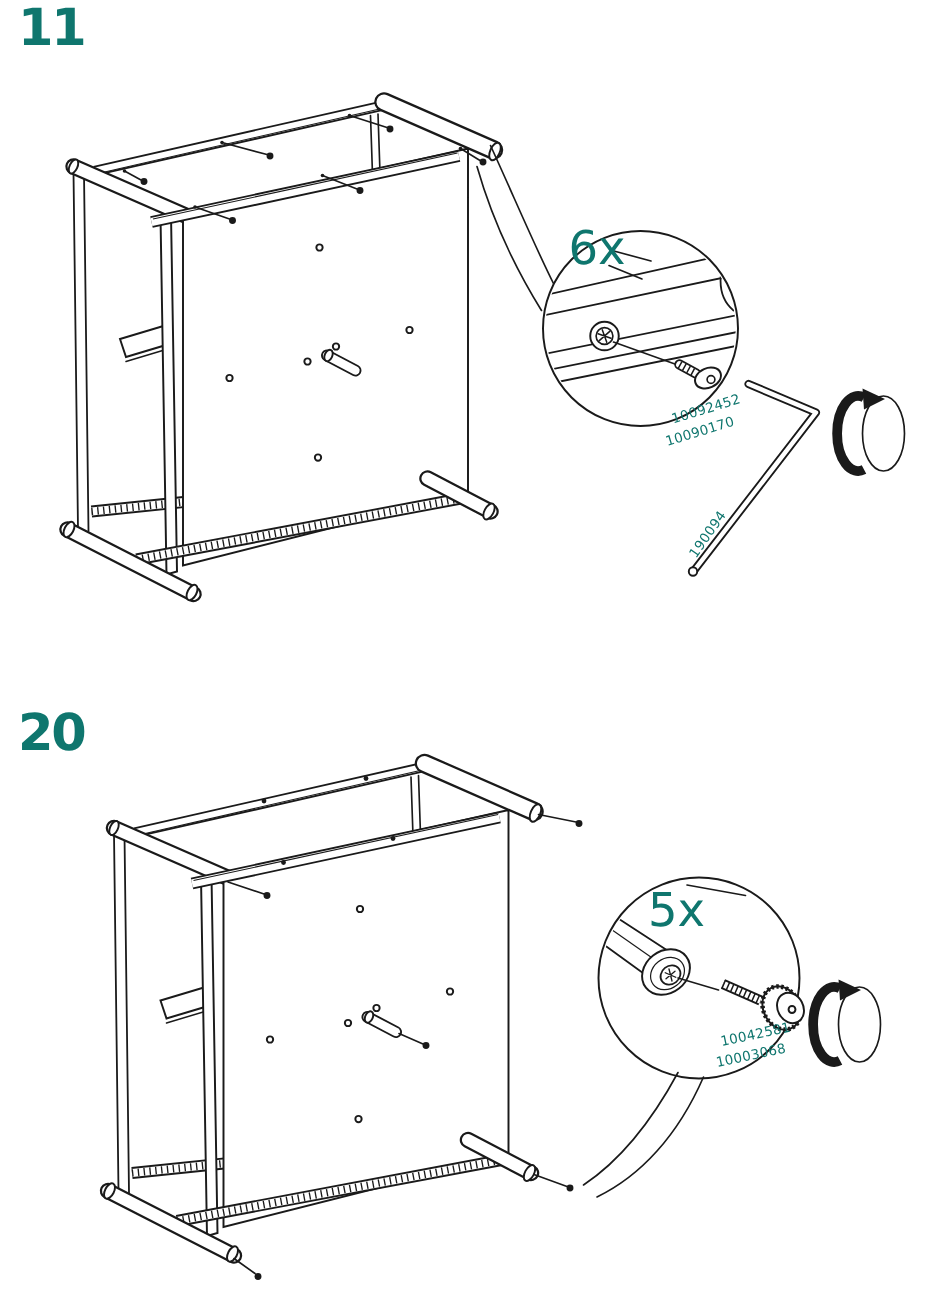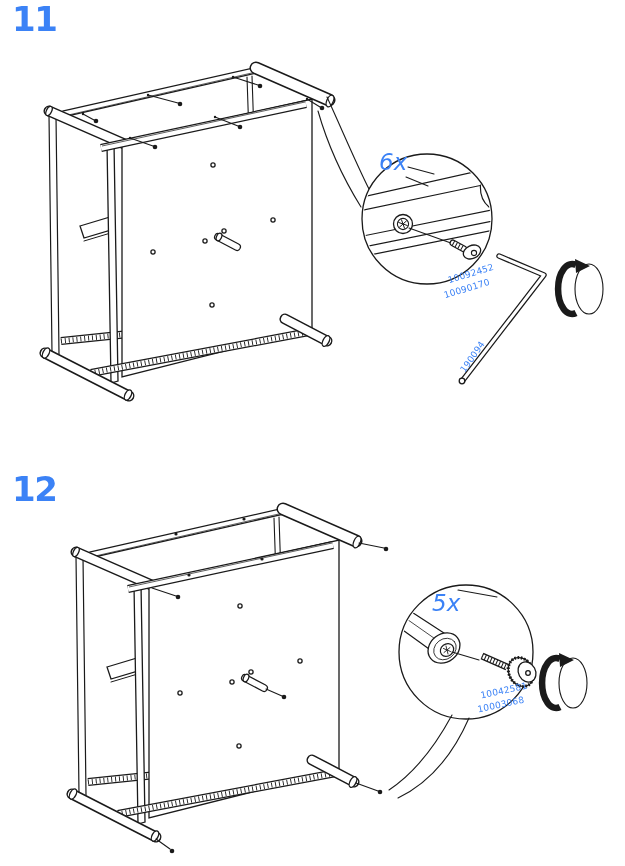--- a/index.html
+++ b/index.html
@@ -1,28 +1,28 @@
 <!DOCTYPE html>
 <html><head>
 <meta charset="utf-8">
 <style>
   html,body{margin:0;padding:0;background:#fff;}
   .page{position:relative;width:625px;height:866px;background:#ffffff;overflow:hidden;
-        font-family:"DejaVu Sans",sans-serif;color:#3b82f6;}
+        font-family:"DejaVu Sans",sans-serif;color:#0f766e;}
   .art{position:absolute;left:0;top:0;}
   
   .k{stroke:#1a1a1a;fill:none;stroke-linecap:round;}
   .kb{stroke:#1a1a1a;fill:none;stroke-linecap:butt;}
   .w{stroke:#ffffff;fill:none;stroke-linecap:round;}
   .wb{stroke:#ffffff;fill:none;stroke-linecap:butt;}
   .f{fill:#ffffff;stroke:#1a1a1a;stroke-width:1.3;}
   .d{fill:#1a1a1a;stroke:none;}
   .t{position:absolute;white-space:nowrap;}
   .stepnum{font-size:34px;font-weight:bold;letter-spacing:-1.5px;line-height:1;}
-  .qty{font-size:23px;line-height:1;font-style:italic;}
+  .qty{font-size:31px;line-height:1;}
   .pn{font-size:9px;letter-spacing:.2px;line-height:1;
       transform:translate(-50%,-50%) rotate(var(--r));}
 </style>
 </head>
 <body>
 
 <div class="page">
 
   <svg class="art" width="625" height="866" viewBox="0 0 625 866">
     <defs>
@@ -226,18 +226,18 @@
       </g>
     </g>
   </svg>
 
   <div class="t stepnum" style="left:12px;top:2px">11</div>
   <div class="t qty" style="left:379px;top:151px">6x</div>
   <div class="t pn" style="left:471px;top:274px;--r:-17deg">10092452</div>
   <div class="t pn" style="left:467px;top:289px;--r:-17deg">10090170</div>
   <div class="t pn" style="left:473px;top:357px;--r:-55deg">190094</div>
 
-  <div class="t stepnum" style="left:12px;top:472px">12</div>
+  <div class="t stepnum" style="left:12px;top:472px">20</div>
   <div class="t qty" style="left:432px;top:592px">5x</div>
   <div class="t pn" style="left:504px;top:691px;--r:-12deg">10042581</div>
   <div class="t pn" style="left:501px;top:705px;--r:-12deg">10003068</div>
 
 </div>
 
 </body></html>

